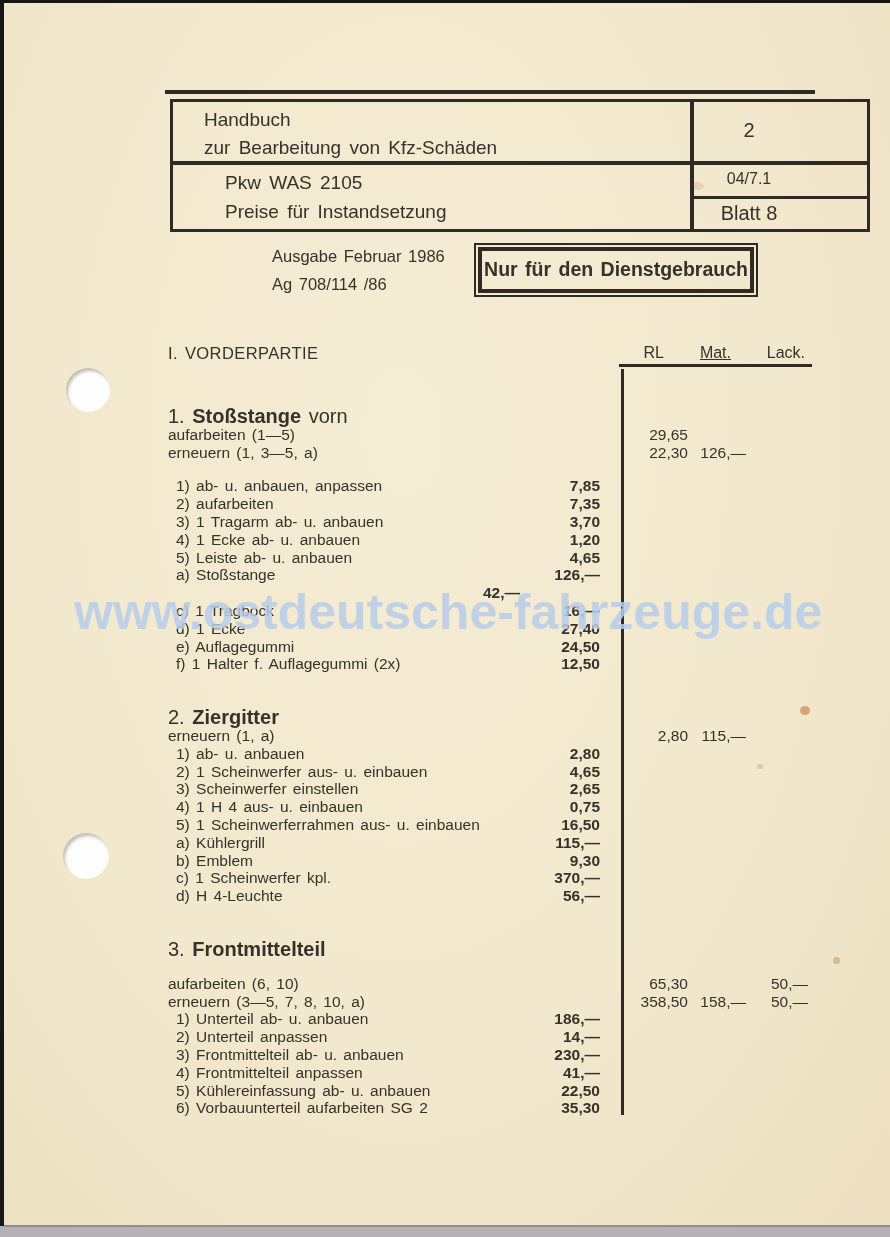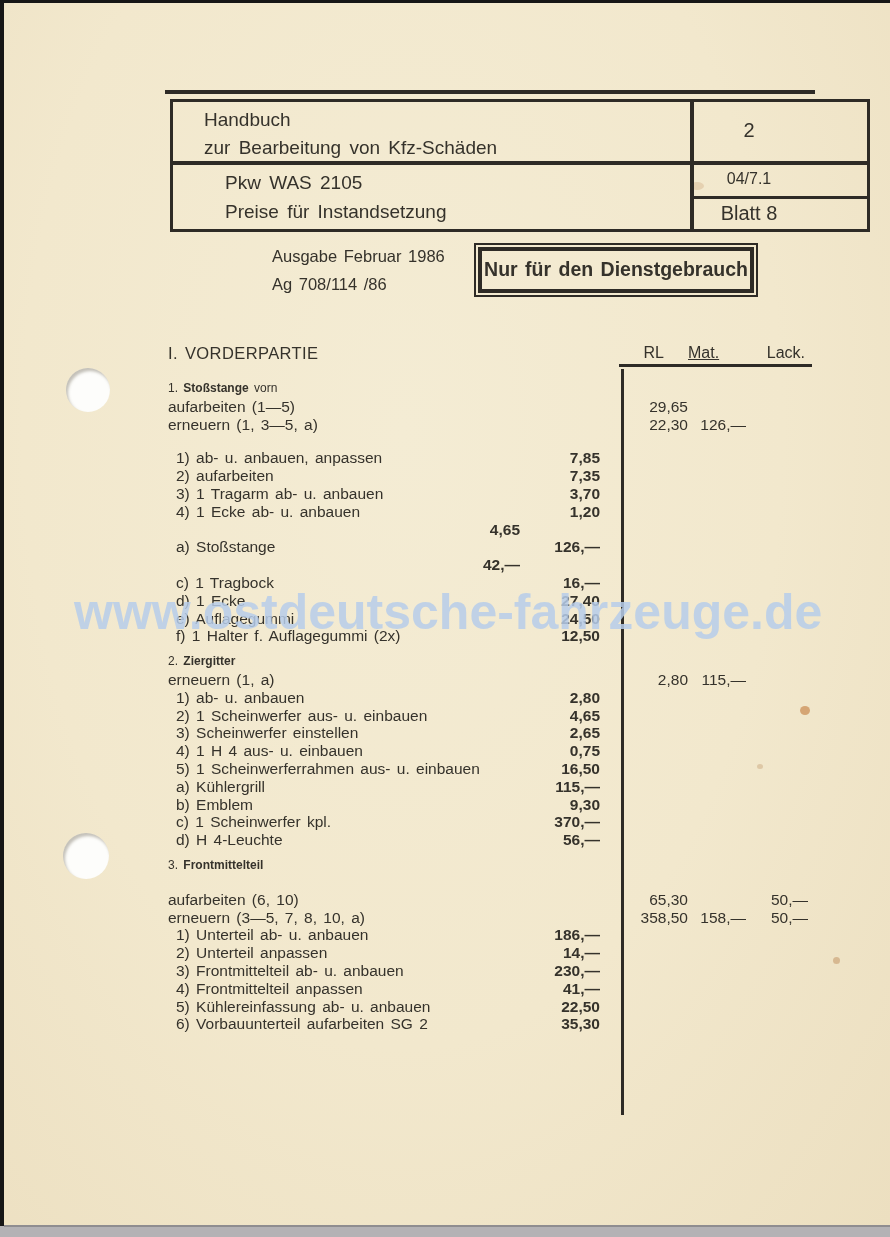--- a/index.html
+++ b/index.html
@@ -39,31 +39,31 @@
   .edition{position:absolute; left:272px; top:242px; font-size:16.5px; line-height:28px; word-spacing:2px;}
   .stamp{position:absolute; left:478px; top:247px; width:276px; height:46px; box-sizing:border-box;
          border:4px solid #2e2b26; outline:2px solid #2e2b26; outline-offset:2px;
          text-align:center; font-weight:bold; font-size:19.5px; line-height:37px; word-spacing:2px;}
 
   
   .colhead{position:absolute; left:168px; top:344px; width:640px; display:grid;
            grid-template-columns:352px 80px 88px 58px 62px; font-size:16px;}
   .colhead .c-sec{font-size:16.5px; letter-spacing:.4px; word-spacing:2px;}
   .colhead .c-rl{text-align:right; padding-right:24px;}
-  .colhead .c-mat{text-align:left; padding-right:15px;text-decoration:underline;}
+  .colhead .c-mat{text-align:right; padding-right:15px;text-decoration:underline;}
   .colhead .c-lack{text-align:right; padding-right:3px;}
   .colrule{position:absolute; left:619px; top:364px; width:193px; height:2.5px; background:#2e2b26;}
   .vline{position:absolute; left:621px; top:369px; width:2.5px; height:746px; background:#2e2b26;}
 
   .rows{position:absolute; left:168px; top:372px; width:640px;}
   .row{display:grid; grid-template-columns:352px 80px 88px 58px 62px;
        height:17.8px; line-height:17.8px; font-size:15.5px; word-spacing:2px; white-space:nowrap;}
   .row .c-price,.row .c-rl,.row .c-mat,.row .c-lack{text-align:right;}
   .row .c-price{padding-right:0;font-weight:bold;}
-  .kind-title{margin-top:8px; font-size:12px;}
+  .kind-title{margin-top:36px; font-size:20px;}
   .kind-item .c-label{padding-left:8px;}
   .gap{margin-top:16px;}
 
   .watermark{position:absolute; left:74px; top:583px; font-size:50px; font-weight:bold;
              color:rgba(182,204,234,.85); letter-spacing:0px; white-space:nowrap; z-index:5;
              pointer-events:none;}
 </style>
 </head>
 <body>
 
@@ -157,20 +157,21 @@
         <span class="c-lack"></span>
       </div>
       <div class="row kind-item">
         <span class="c-label">4) 1 Ecke ab- u. anbauen</span>
         <span class="c-price">1,20</span>
         <span class="c-rl"></span>
         <span class="c-mat"></span>
         <span class="c-lack"></span>
       </div>
       <div class="row kind-item">
+        <span class="c-label">5) Leiste ab- u. anbauen</span>
         <span class="c-price">4,65</span>
         <span class="c-rl"></span>
         <span class="c-mat"></span>
         <span class="c-lack"></span>
       </div>
       <div class="row kind-item">
         <span class="c-label">a) Stoßstange</span>
         <span class="c-price">126,—</span>
         <span class="c-rl"></span>
         <span class="c-mat"></span>

